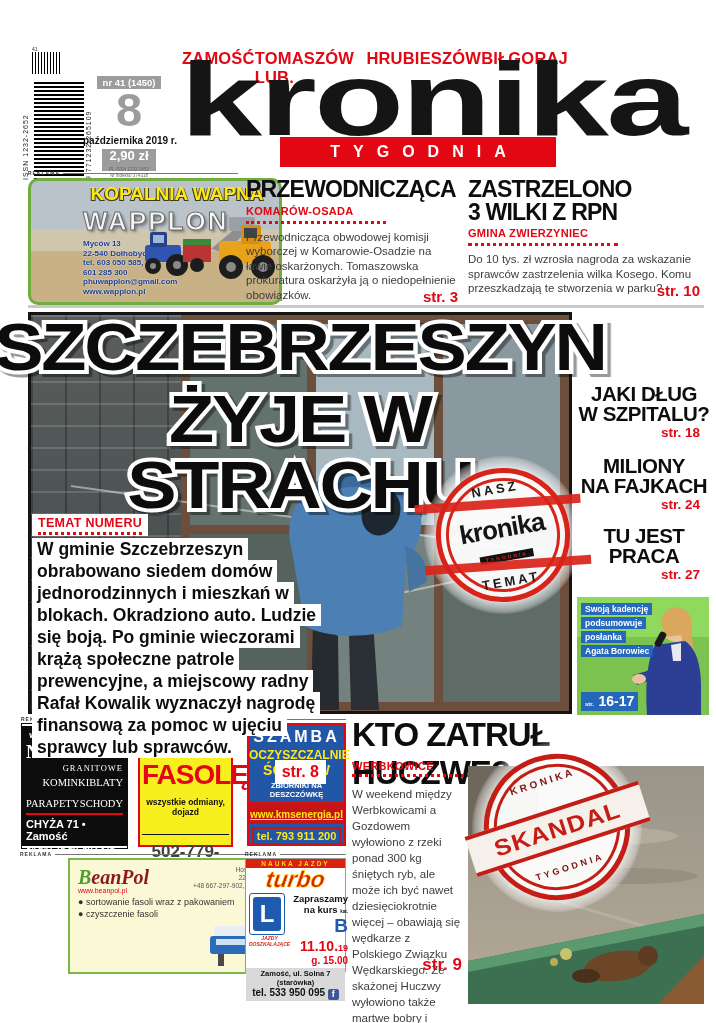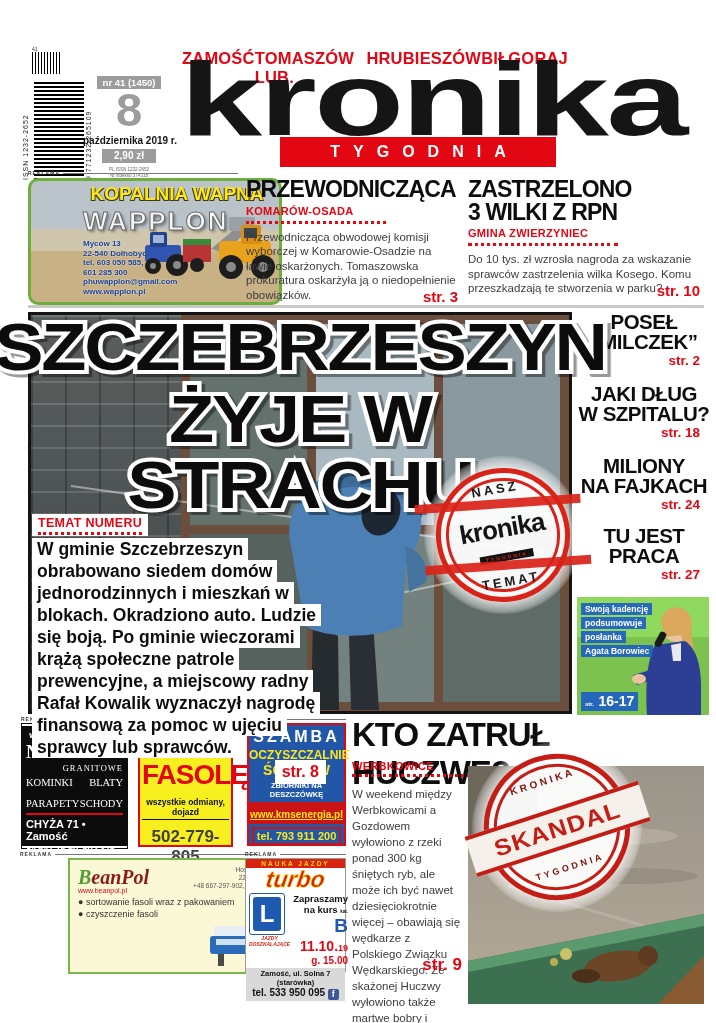--- a/index.html
+++ b/index.html
@@ -87,21 +87,21 @@
     <div style="font-size:5px;color:#333;">41</div>
     <div class="minibar" style="width:30px;height:22px;"></div>
   </div>
   <div class="abs vtext" style="left:22px;top:84px;height:96px;">ISSN 1232-2652</div>
   <div class="abs vbar" style="left:34px;top:82px;width:50px;height:98px;"></div>
   <div class="abs vtext" style="left:85px;top:84px;height:96px;">9 771232 265109</div>
 
   <div class="abs badge" style="left:97px;top:76px;width:64px;height:13px;font-size:9.5px;line-height:13px;">nr 41 (1450)</div>
   <div class="abs" style="left:97px;top:82px;width:64px;text-align:center;font-size:47px;font-weight:800;color:#9c9c9c;">8</div>
   <div class="abs" style="left:75px;top:135px;width:110px;text-align:center;font-size:10px;font-weight:800;">października 2019 r.</div>
-  <div class="abs badge" style="left:102px;top:149px;width:54px;height:14px;font-size:10px;line-height:14px;">2,90 zł</div>
+  <div class="abs badge" style="left:102px;top:149px;width:54px;height:22px;font-size:13px;line-height:14px;">2,90 zł</div>
   <div class="abs smallprint" style="left:88px;top:167px;width:82px;">
     <div>PL ISSN 1232-2652</div>
     <div>Nr indeksu 374318</div>
     <div>nakł. 10 tys.</div>
   </div>
 
   <div class="abs cities" style="left:182px;top:49px;width:386px;">
     <span>ZAMOŚĆ</span>
     <span>TOMASZÓW LUB.</span>
     <span>HRUBIESZÓW</span>
@@ -216,27 +216,20 @@
     <div class="ringA"></div>
     <div class="ringB"></div>
     <div class="redbar" style="top:33px;transform:rotate(6deg);"></div>
     <div class="ctr" style="top:15px;font-weight:800;font-size:13px;letter-spacing:3px;color:#1a1a1a;">NASZ</div>
     <div class="ctr" style="top:47px;font-weight:800;font-size:26px;letter-spacing:-1px;color:#141414;">kronika</div>
     <div class="ctr" style="top:79px;"><span style="background:#111;color:#d92318;font-weight:800;font-size:5px;letter-spacing:2px;padding:1px 6px;">TYGODNIA</span></div>
     <div class="redbar" style="top:95px;transform:rotate(6deg);"></div>
     <div class="ctr" style="top:108px;font-weight:800;font-size:13px;letter-spacing:3px;color:#1a1a1a;">TEMAT</div>
   </div>
 
-  <div class="abs sb-item" style="left:574px;top:312px;">
-    <div class="t">
-        <div>POSEŁ</div>
-        <div>„MILCZEK”</div>
-      </div>
-    <div class="p">str. 2</div>
-  </div>
   <div class="abs sb-item" style="left:574px;top:384px;">
     <div class="t">
         <div>JAKI DŁUG</div>
         <div>W SZPITALU?</div>
       </div>
     <div class="p">str. 18</div>
   </div>
   <div class="abs sb-item" style="left:574px;top:456px;">
     <div class="t">
         <div>MILIONY</div>
@@ -279,21 +272,21 @@
   <div class="abs reklabel" style="left:21px;top:716px;width:107px;">
       <span>REKLAMA</span>
       <i></i>
     </div>
   <div class="abs granbud" style="left:21px;top:723px;width:97px;height:114px;">
     <div style="font-family:'Liberation Sans',sans-serif;font-size:8.5px;font-weight:700;text-align:center;">
       <span>www.</span><span class="red">GRANBUD</span><span>.net.pl</span>
     </div>
     <div style="font-size:18.5px;font-weight:700;text-align:center;letter-spacing:.5px;margin-top:2px;">NAGROBKI</div>
     <div style="font-size:8.5px;text-align:right;letter-spacing:1px;">GRANITOWE</div>
-    <div style="display:flex;justify-content:space-between;font-size:10.5px;margin-top:4px;">
+    <div style="display:flex;justify-content:flex-end;font-size:10.5px;margin-top:4px;">
       <span>KOMINKI</span>
         <span>BLATY</span>
     </div>
     <div style="display:flex;justify-content:space-between;font-size:10.5px;margin-top:10px;">
       <span>PARAPETY</span>
         <span>SCHODY</span>
     </div>
     <div style="height:2px;background:#e30613;margin:4px 0 3px;"></div>
     <div style="font-family:'Liberation Sans',sans-serif;font-size:11px;font-weight:800;">CHYŻA 71 • Zamość</div>
     <div style="font-family:'Liberation Sans',sans-serif;font-size:9.5px;font-weight:800;letter-spacing:-.3px;margin-top:1px;">84 641 16 50, 502 375 884</div>
@@ -302,21 +295,21 @@
   <div class="abs reklabel" style="left:138px;top:716px;width:95px;">
       <span>REKLAMA</span>
       <i></i>
     </div>
   <div class="abs fasola" style="left:138px;top:723px;width:87px;height:114px;">
     <div style="display:flex;align-items:baseline;justify-content:center;gap:3px;">
       <span class="red" style="font-size:8.5px;font-weight:800;">Jan Komórek</span>
       <span style="font-size:18px;font-weight:800;">KUPIĘ</span>
     </div>
     <div class="red" style="font-size:28px;font-weight:800;letter-spacing:-1px;margin-top:3px;">FASOLĘ</div>
-    <div style="font-size:8.5px;font-weight:800;border-bottom:1px solid #111;padding-bottom:2px;margin-top:6px;">wszystkie odmiany, dojazd</div>
+    <div style="font-size:8.5px;font-weight:800;border-bottom:1px solid #111;padding-bottom:17px;margin-top:6px;">wszystkie odmiany, dojazd</div>
     <div style="font-size:17px;font-weight:800;color:#404040;margin-top:7px;">502-779-805</div>
   </div>
 
   <div class="abs reklabel" style="left:247px;top:716px;width:99px;">
       <span>REKLAMA</span>
       <i></i>
     </div>
   <div class="abs szamba" style="left:247px;top:723px;width:95px;height:114px;">
     <div style="font-size:16px;font-weight:800;letter-spacing:3px;">SZAMBA</div>
     <div style="font-size:12px;font-weight:800;color:#ffe619;margin-top:2px;">OCZYSZCZALNIE</div>

